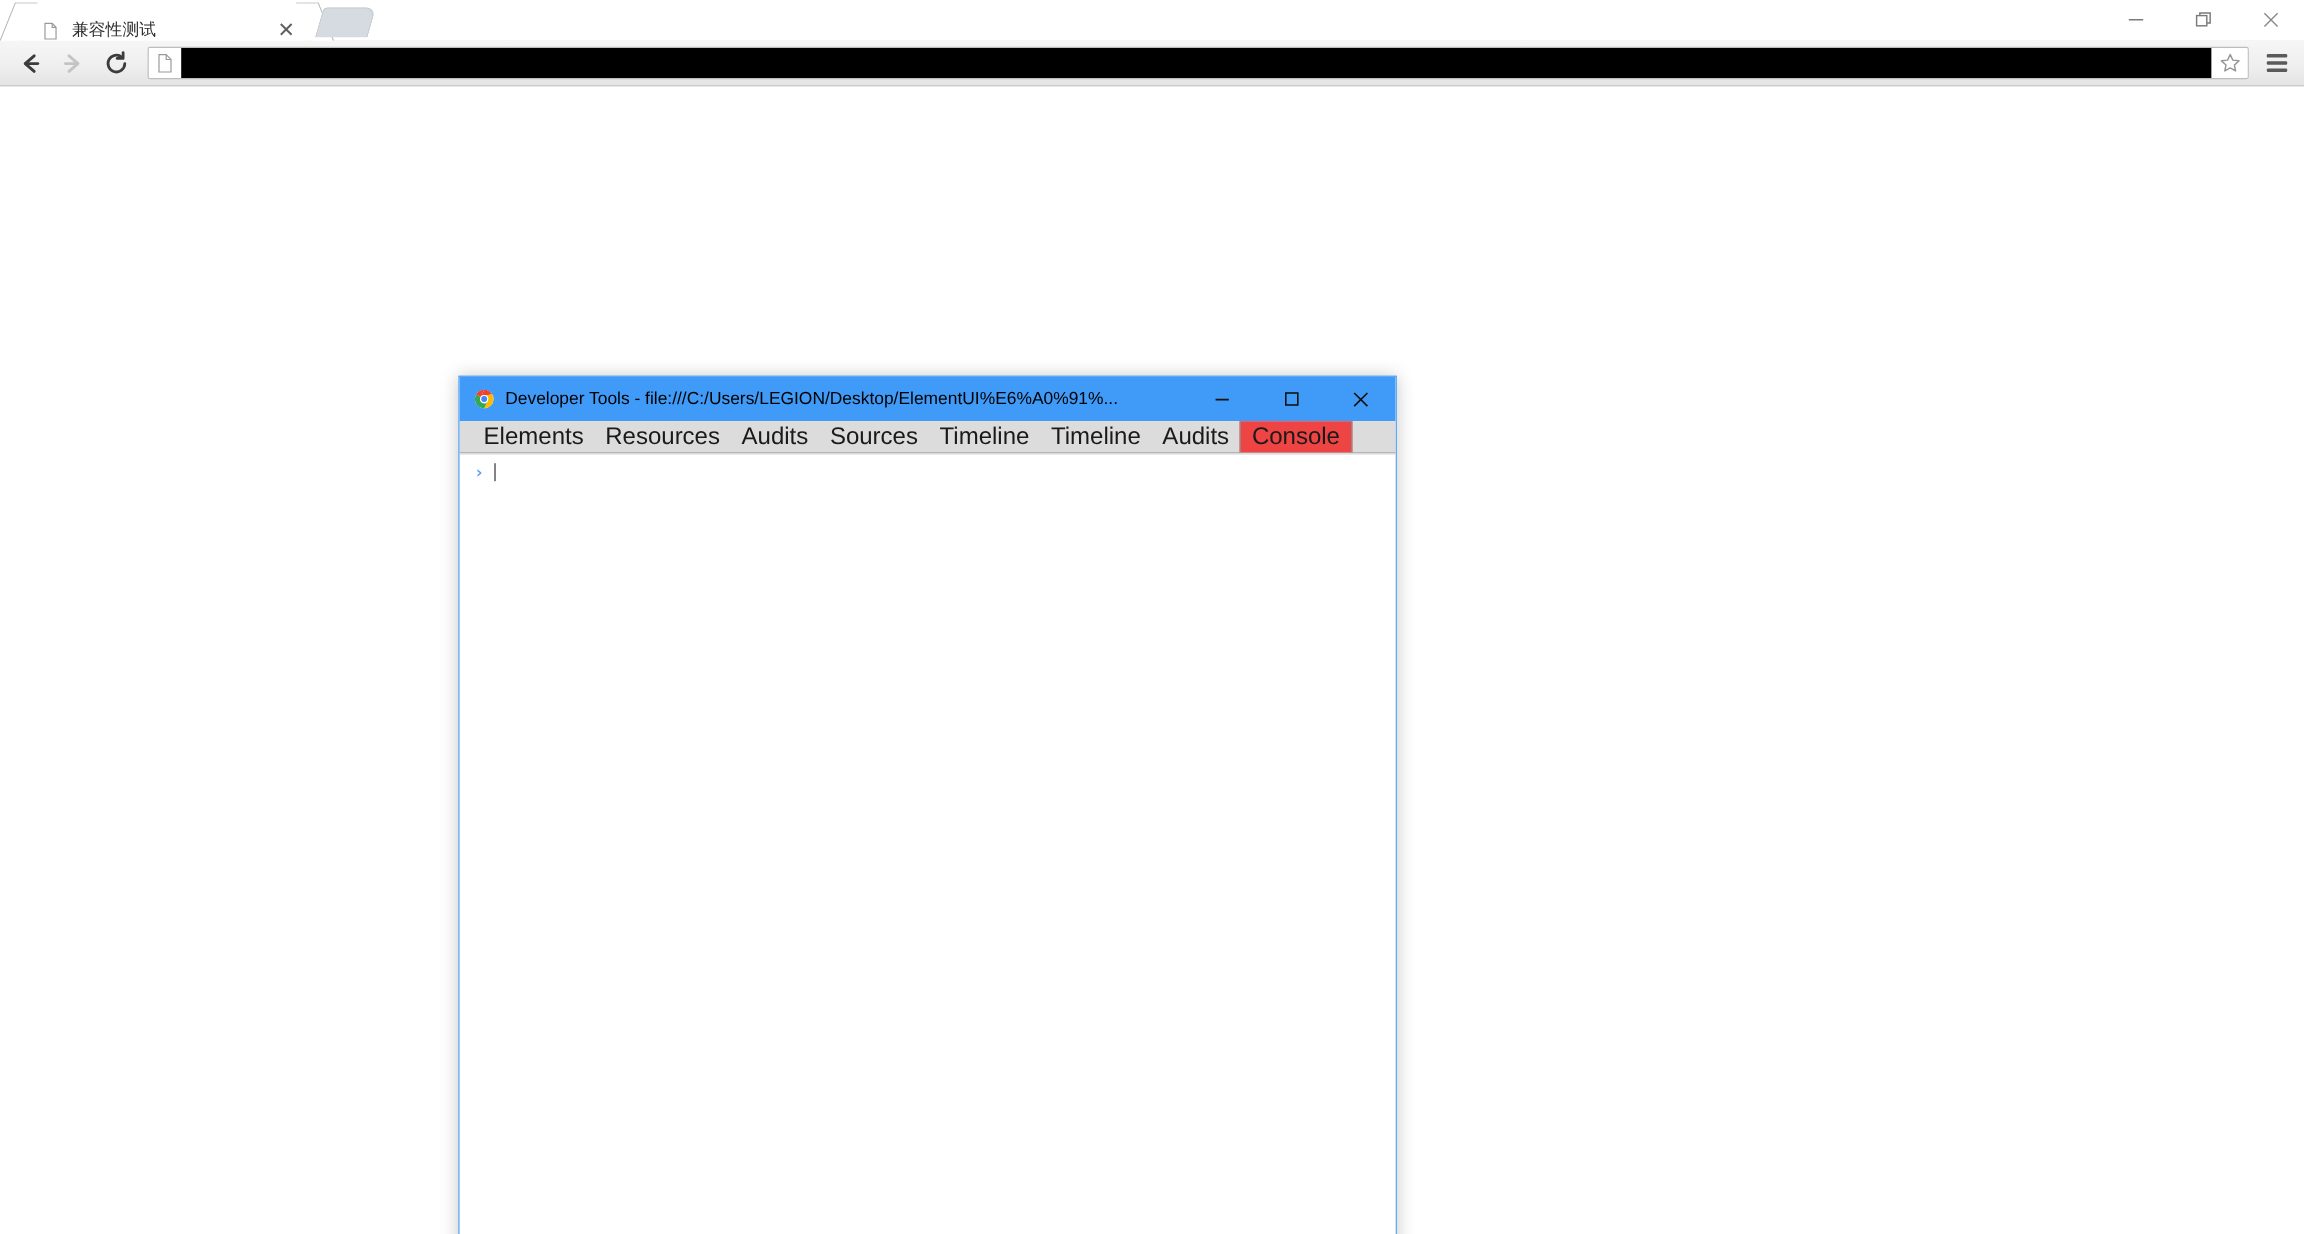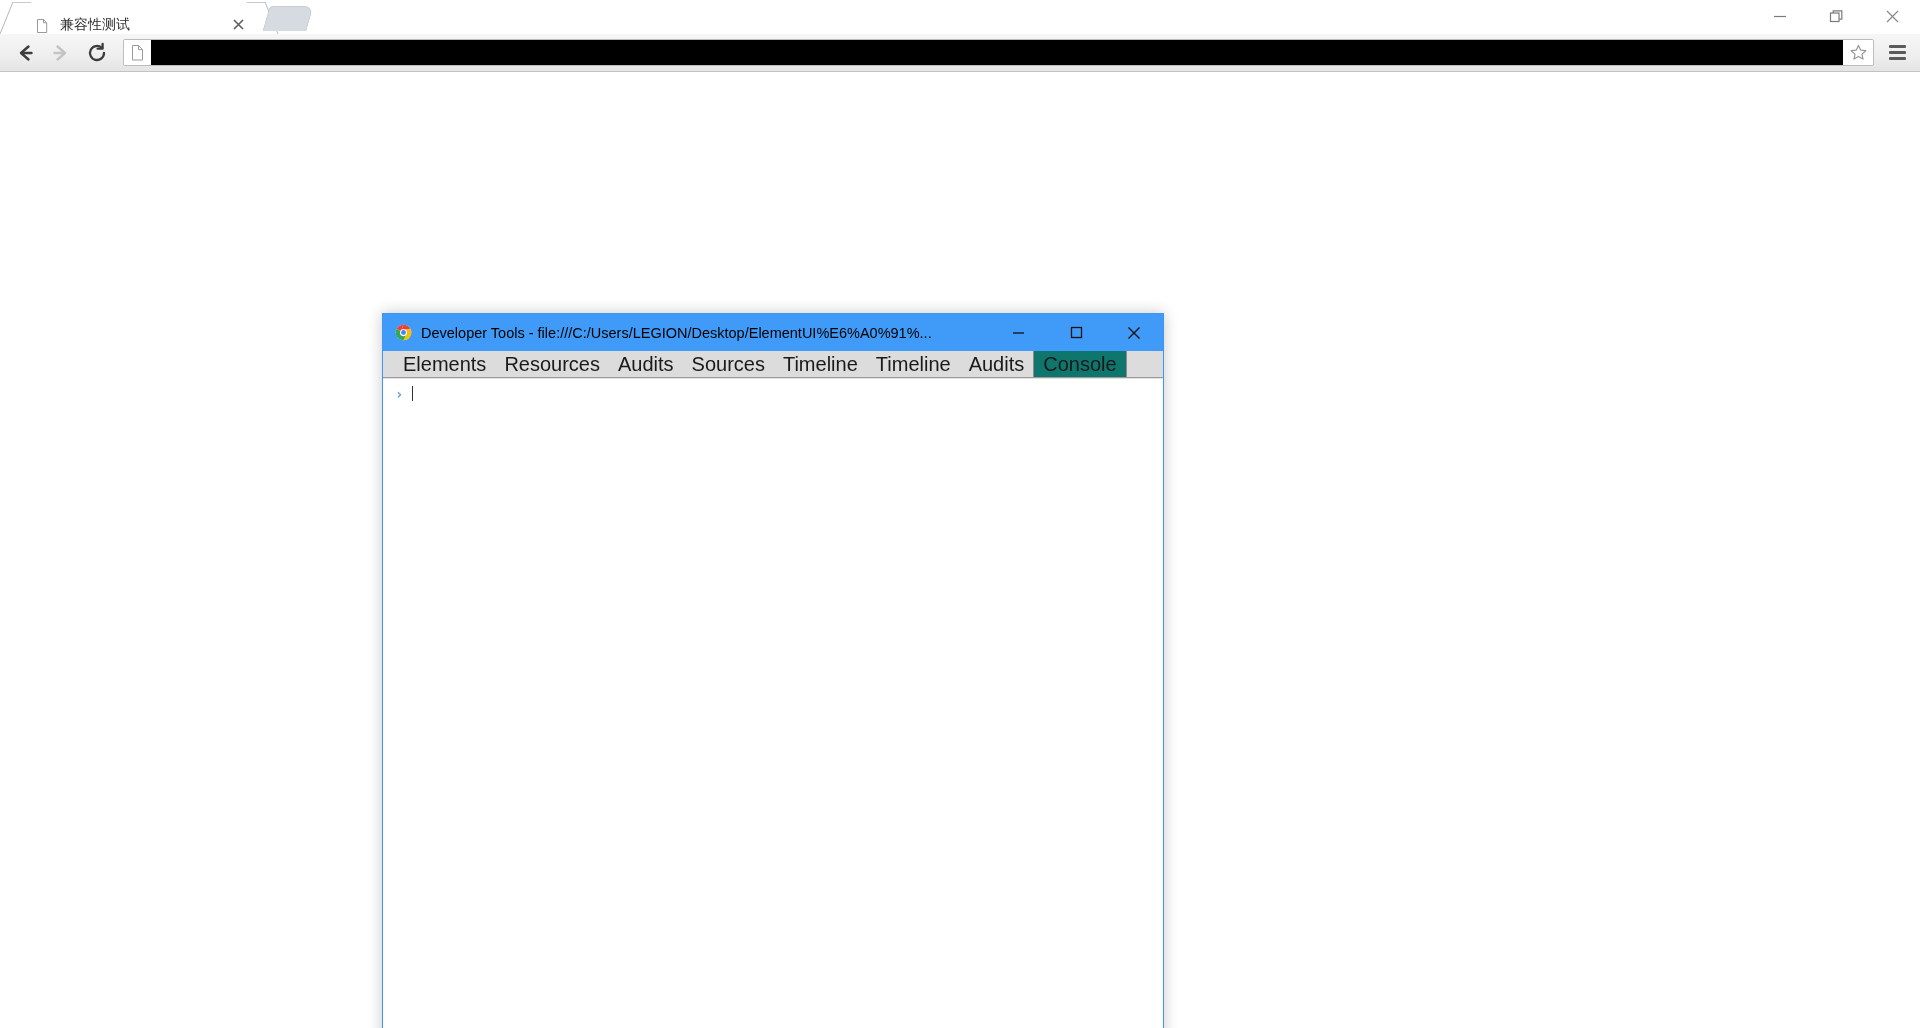--- a/index.html
+++ b/index.html
@@ -242,21 +242,21 @@
   .dt-tab {
     padding: 0 9px;
     display: flex;
     align-items: center;
     font-size: 20px;
     color: #1a1a1a;
     white-space: nowrap;
     font-family: "Liberation Sans", sans-serif;
   }
   .dt-tab.active {
-    background: #0f766e;
+    background: #ef4444;
     border-left: 1px solid #8d8d8d;
     border-right: 1px solid #8d8d8d;
   }
 
   .dt-console {
     flex: 1 1 auto;
     background: #ffffff;
     border-top: 1px solid #e3e3e3;
     position: relative;
     overflow: hidden;

